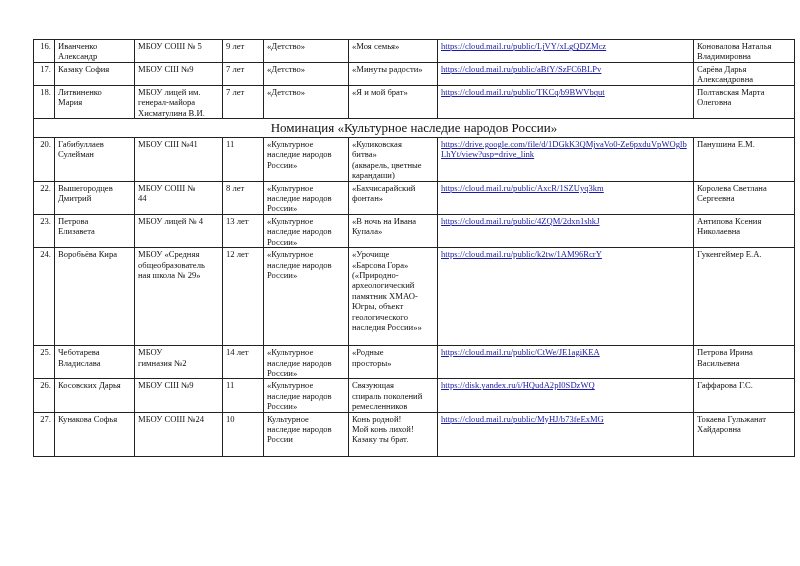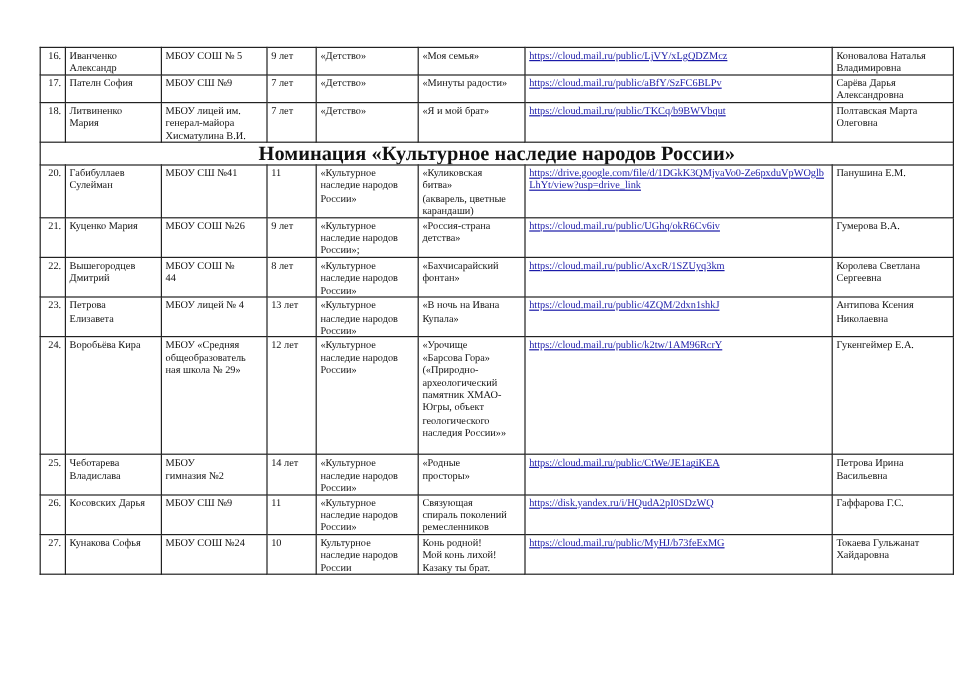--- a/index.html
+++ b/index.html
@@ -4,21 +4,21 @@
 <style>
   html, body { margin: 0; padding: 0; background: #ffffff; }
   body { width: 800px; height: 566px; position: relative; overflow: hidden;
          font-family: "Liberation Serif", serif; color: #111; }
   table.doc { position: absolute; left: 33px; top: 39px; border-collapse: collapse;
               table-layout: fixed; width: 761px; font-size: 8.6px; line-height: 10.4px; }
   table.doc td { border: 1px solid #222; vertical-align: top; padding: 1px 3px 0 3px;
                  overflow: hidden; }
   td.num { text-align: right; padding-left: 2px; }
   a.link { color: #1a1aa8; text-decoration: underline; word-break: break-all; }
-  tr.section td { text-align: center; font-weight: bold; font-size: 17px; line-height: 16px;
+  tr.section td { text-align: center; font-weight: normal; font-size: 13px; line-height: 16px;
                   padding: 1px 0 1px 0; }
   .multiline { white-space: pre-line; }
 </style>
 </head>
 <body>
 
 <table class="doc">
   <colgroup>
     <col style="width:21px">
     <col style="width:80px">
@@ -39,21 +39,21 @@
       <td>9 лет</td>
       <td class="multiline">«Детство»</td>
       <td class="multiline">«Моя семья»</td>
       <td><a class="link">https://cloud.mail.ru/public/LjVY/xLgQDZMcz</a></td>
       <td class="multiline">Коновалова Наталья
 Владимировна</td>
     </tr>
 
     <tr style="height:23px">
       <td class="num">17.</td>
-      <td class="multiline">Пателн София</td>
+      <td class="multiline">Казаку София</td>
       <td class="multiline">МБОУ СШ №9</td>
       <td>7 лет</td>
       <td class="multiline">«Детство»</td>
       <td class="multiline">«Минуты радости»</td>
       <td><a class="link">https://cloud.mail.ru/public/aBfY/SzFC6BLPv</a></td>
       <td class="multiline">Сарёва Дарья
 Александровна</td>
     </tr>
 
     <tr style="height:32px">
@@ -86,33 +86,20 @@
 наследие народов
 России»</td>
       <td class="multiline">«Куликовская
 битва»
 (акварель, цветные
 карандаши)</td>
       <td><a class="link">https://drive.google.com/file/d/1DGkK3QMjvaVo0-Ze6pxduVpWOglbLhYt/view?usp=drive_link</a></td>
       <td class="multiline">Панушина Е.М.</td>
     </tr>
 
-    <tr style="height:32px">
-      <td class="num">21.</td>
-      <td class="multiline">Куценко Мария</td>
-      <td class="multiline">МБОУ СОШ №26</td>
-      <td>9 лет</td>
-      <td class="multiline">«Культурное
-наследие народов
-России»;</td>
-      <td class="multiline">«Россия-страна
-детства»</td>
-      <td><a class="link">https://cloud.mail.ru/public/UGhq/okR6Cv6iv</a></td>
-      <td class="multiline">Гумерова В.А.</td>
-    </tr>
 
     <tr style="height:31px">
       <td class="num">22.</td>
       <td class="multiline">Вышегородцев
 Дмитрий</td>
       <td class="multiline">МБОУ СОШ №
 44</td>
       <td>8 лет</td>
       <td class="multiline">«Культурное
 наследие народов
@@ -187,21 +174,21 @@
       <td class="multiline">«Культурное
 наследие народов
 России»</td>
       <td class="multiline">Связующая
 спираль поколений
 ремесленников</td>
       <td><a class="link">https://disk.yandex.ru/i/HQudA2pI0SDzWQ</a></td>
       <td class="multiline">Гаффарова Г.С.</td>
     </tr>
 
-    <tr style="height:33px">
+    <tr style="height:44px">
       <td class="num">27.</td>
       <td class="multiline">Кунакова Софья</td>
       <td class="multiline">МБОУ СОШ №24</td>
       <td>10</td>
       <td class="multiline">Культурное
 наследие народов
 России</td>
       <td class="multiline">Конь родной!
 Мой конь лихой!
 Казаку ты брат.</td>

